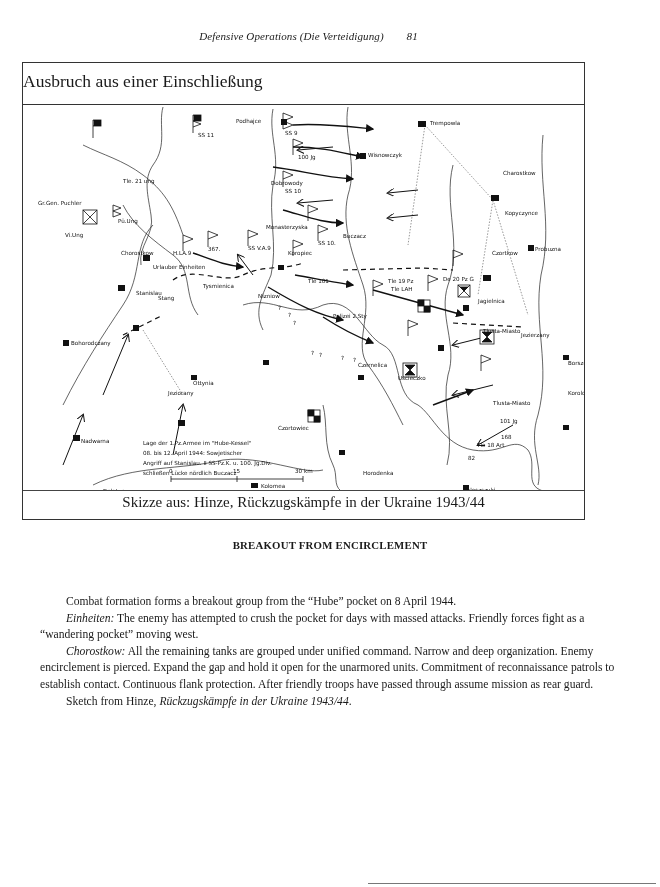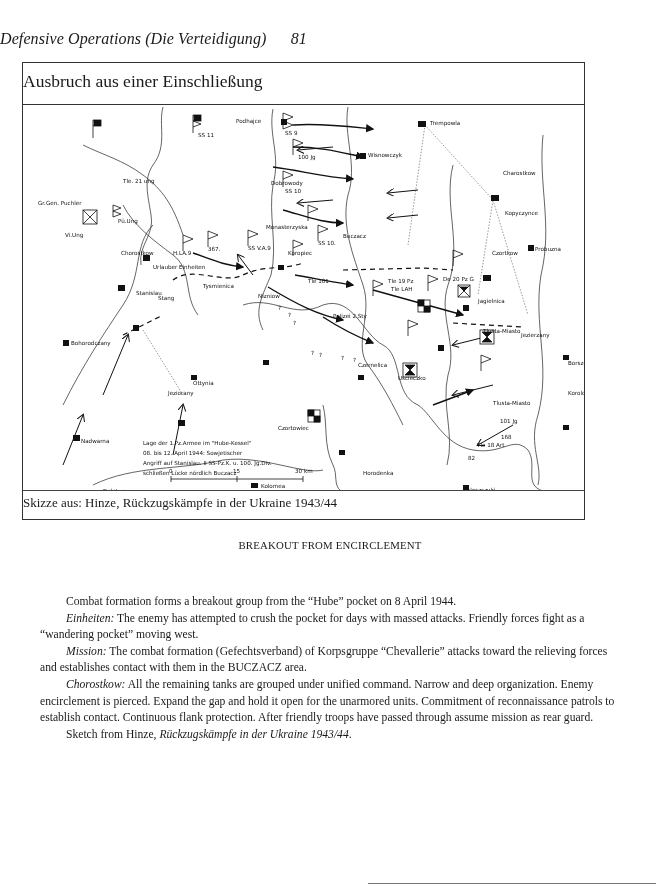--- a/index.html
+++ b/index.html
@@ -1,33 +1,33 @@
 <!DOCTYPE html>
 <html><head>
 <meta charset="utf-8">
 <style>
   html, body { margin: 0; padding: 0; background: #ffffff; }
   body { width: 660px; height: 887px; position: relative; overflow: hidden;
          font-family: "Liberation Serif", "DejaVu Serif", serif; color: #1a1a1a; }
-  .running-head { position: absolute; top: 30px; left: 0; width: 617px; text-align: left;
-         font-style: italic; font-size: 16px; letter-spacing: 0.1px; }
+  .running-head { position: absolute; top: 30px; left: 0; width: 617px; text-align: center;
+         font-style: italic; font-size: 11px; letter-spacing: 0.1px; }
   .running-head .pg { display: inline-block; margin-left: 20px; font-style: italic; }
   .figure { position: absolute; left: 22px; top: 62px; width: 563px; height: 458px;
          border: 1px solid #333; box-sizing: border-box; }
   .fig-title-box { position: absolute; left: 0; top: 0; right: 0; height: 41px;
          border-bottom: 1.5px solid #333; text-align: left; }
   .fig-title { font-size: 17.5px; line-height: 30px; padding-top: 3px; font-family: "Liberation Serif", serif; }
   .map { position: absolute; left: 0; top: 42px; width: 561px; height: 386px; }
   .map svg { width: 100%; height: 100%; display: block; }
   .map text { font-family: "DejaVu Sans", sans-serif; font-size: 5.6px; fill: #111; }
-  .fig-caption { position: absolute; left: 0; right: 0; bottom: 8px; text-align: left;
-         font-size: 13px; font-family: "Liberation Serif", serif; margin-top: 6px; }
+  .fig-caption { position: absolute; left: 0; right: 0; bottom: 8px; text-align: center;
+         font-size: 15px; font-family: "Liberation Serif", serif; margin-top: 6px; }
   .fig-rule { position: absolute; left: 0; right: 0; bottom: 28px; border-top: 1px solid #444; }
   .section-heading { position: absolute; top: 539px; left: 0; width: 660px; text-align: center;
-         font-weight: normal; font-size: 10.8px; letter-spacing: 0.2px; }
+         font-weight: bold; font-size: 10.8px; letter-spacing: 0.2px; }
   .body-text { position: absolute; top: 566px; left: 40px; width: 580px; font-size: 11.6px; line-height: 16.6px; margin-top: 28px; }
   .body-text p { margin: 0; text-indent: 26px; }
   .body-text em { font-style: italic; }
   .bottom-rule { position: absolute; left: 368px; top: 883px; width: 288px; border-top: 1px solid #777; }
 </style>
 </head>
 <body>
 
 <div class="running-head">
   <span>Defensive Operations (Die Verteidigung)</span>
@@ -316,23 +316,20 @@
 <div class="section-heading">BREAKOUT FROM ENCIRCLEMENT</div>
 
 <div class="body-text">
   <p>
     <span>Combat formation forms a breakout group from the “Hube” pocket on 8 April 1944.</span>
   </p>
   <p>
     <em>Einheiten:</em><span> The enemy has attempted to crush the pocket for days with massed attacks. Friendly forces fight as a “wandering pocket” moving west.</span>
   </p>
   <p>
-    <em>Mission:</em><span> The combat formation (Gefechtsverband) of Korpsgruppe “Chevallerie” attacks toward the relieving forces and establishes contact with them in the BUCZACZ area.</span>
-  </p>
-  <p>
     <em>Chorostkow:</em><span> All the remaining tanks are grouped under unified command. Narrow and deep organization. Enemy encirclement is pierced. Expand the gap and hold it open for the unarmored units. Commitment of reconnaissance patrols to establish contact. Continuous flank protection. After friendly troops have passed through assume mission as rear guard.</span>
   </p>
   <p>
     <span>Sketch from Hinze, </span><em>Rückzugskämpfe in der Ukraine 1943/44</em><span>.</span>
   </p>
 </div>
 
 <div class="bottom-rule"></div>
 
 </body></html>

